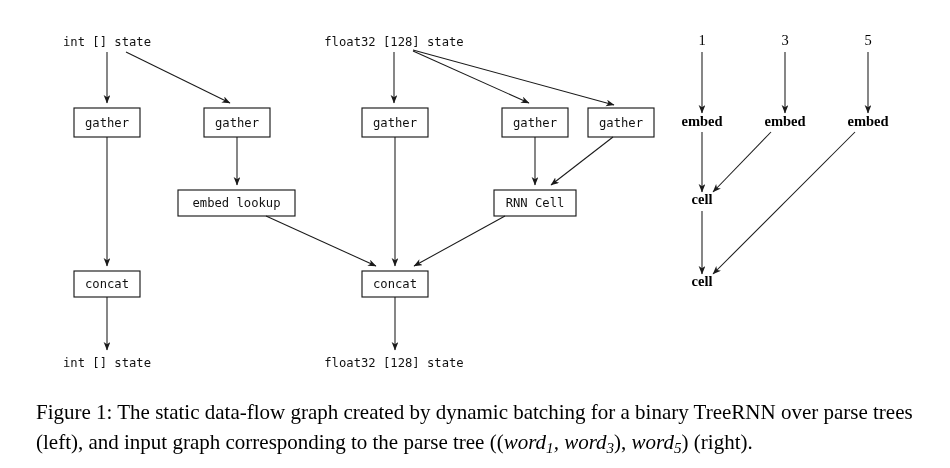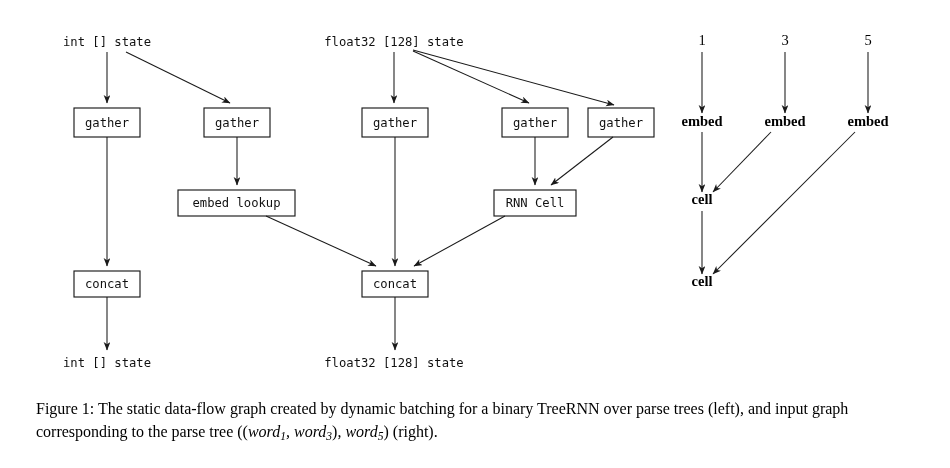--- a/index.html
+++ b/index.html
@@ -62,21 +62,21 @@
     stroke: #1a1a1a;
     stroke-width: 1.05;
     fill: none;
   }
   .caption {
     position: absolute;
     left: 36px;
     top: 398px;
     width: 884px;
     font-family: "Liberation Serif", serif;
-    font-size: 16px;
+    font-size: 21px;
     line-height: 1.42;
     color: #000000;
     text-align: left;
   }
   .cap-it {
     font-style: italic;
   }
   .cap-sub {
     font-size: 0.72em;
     vertical-align: -0.28em;

